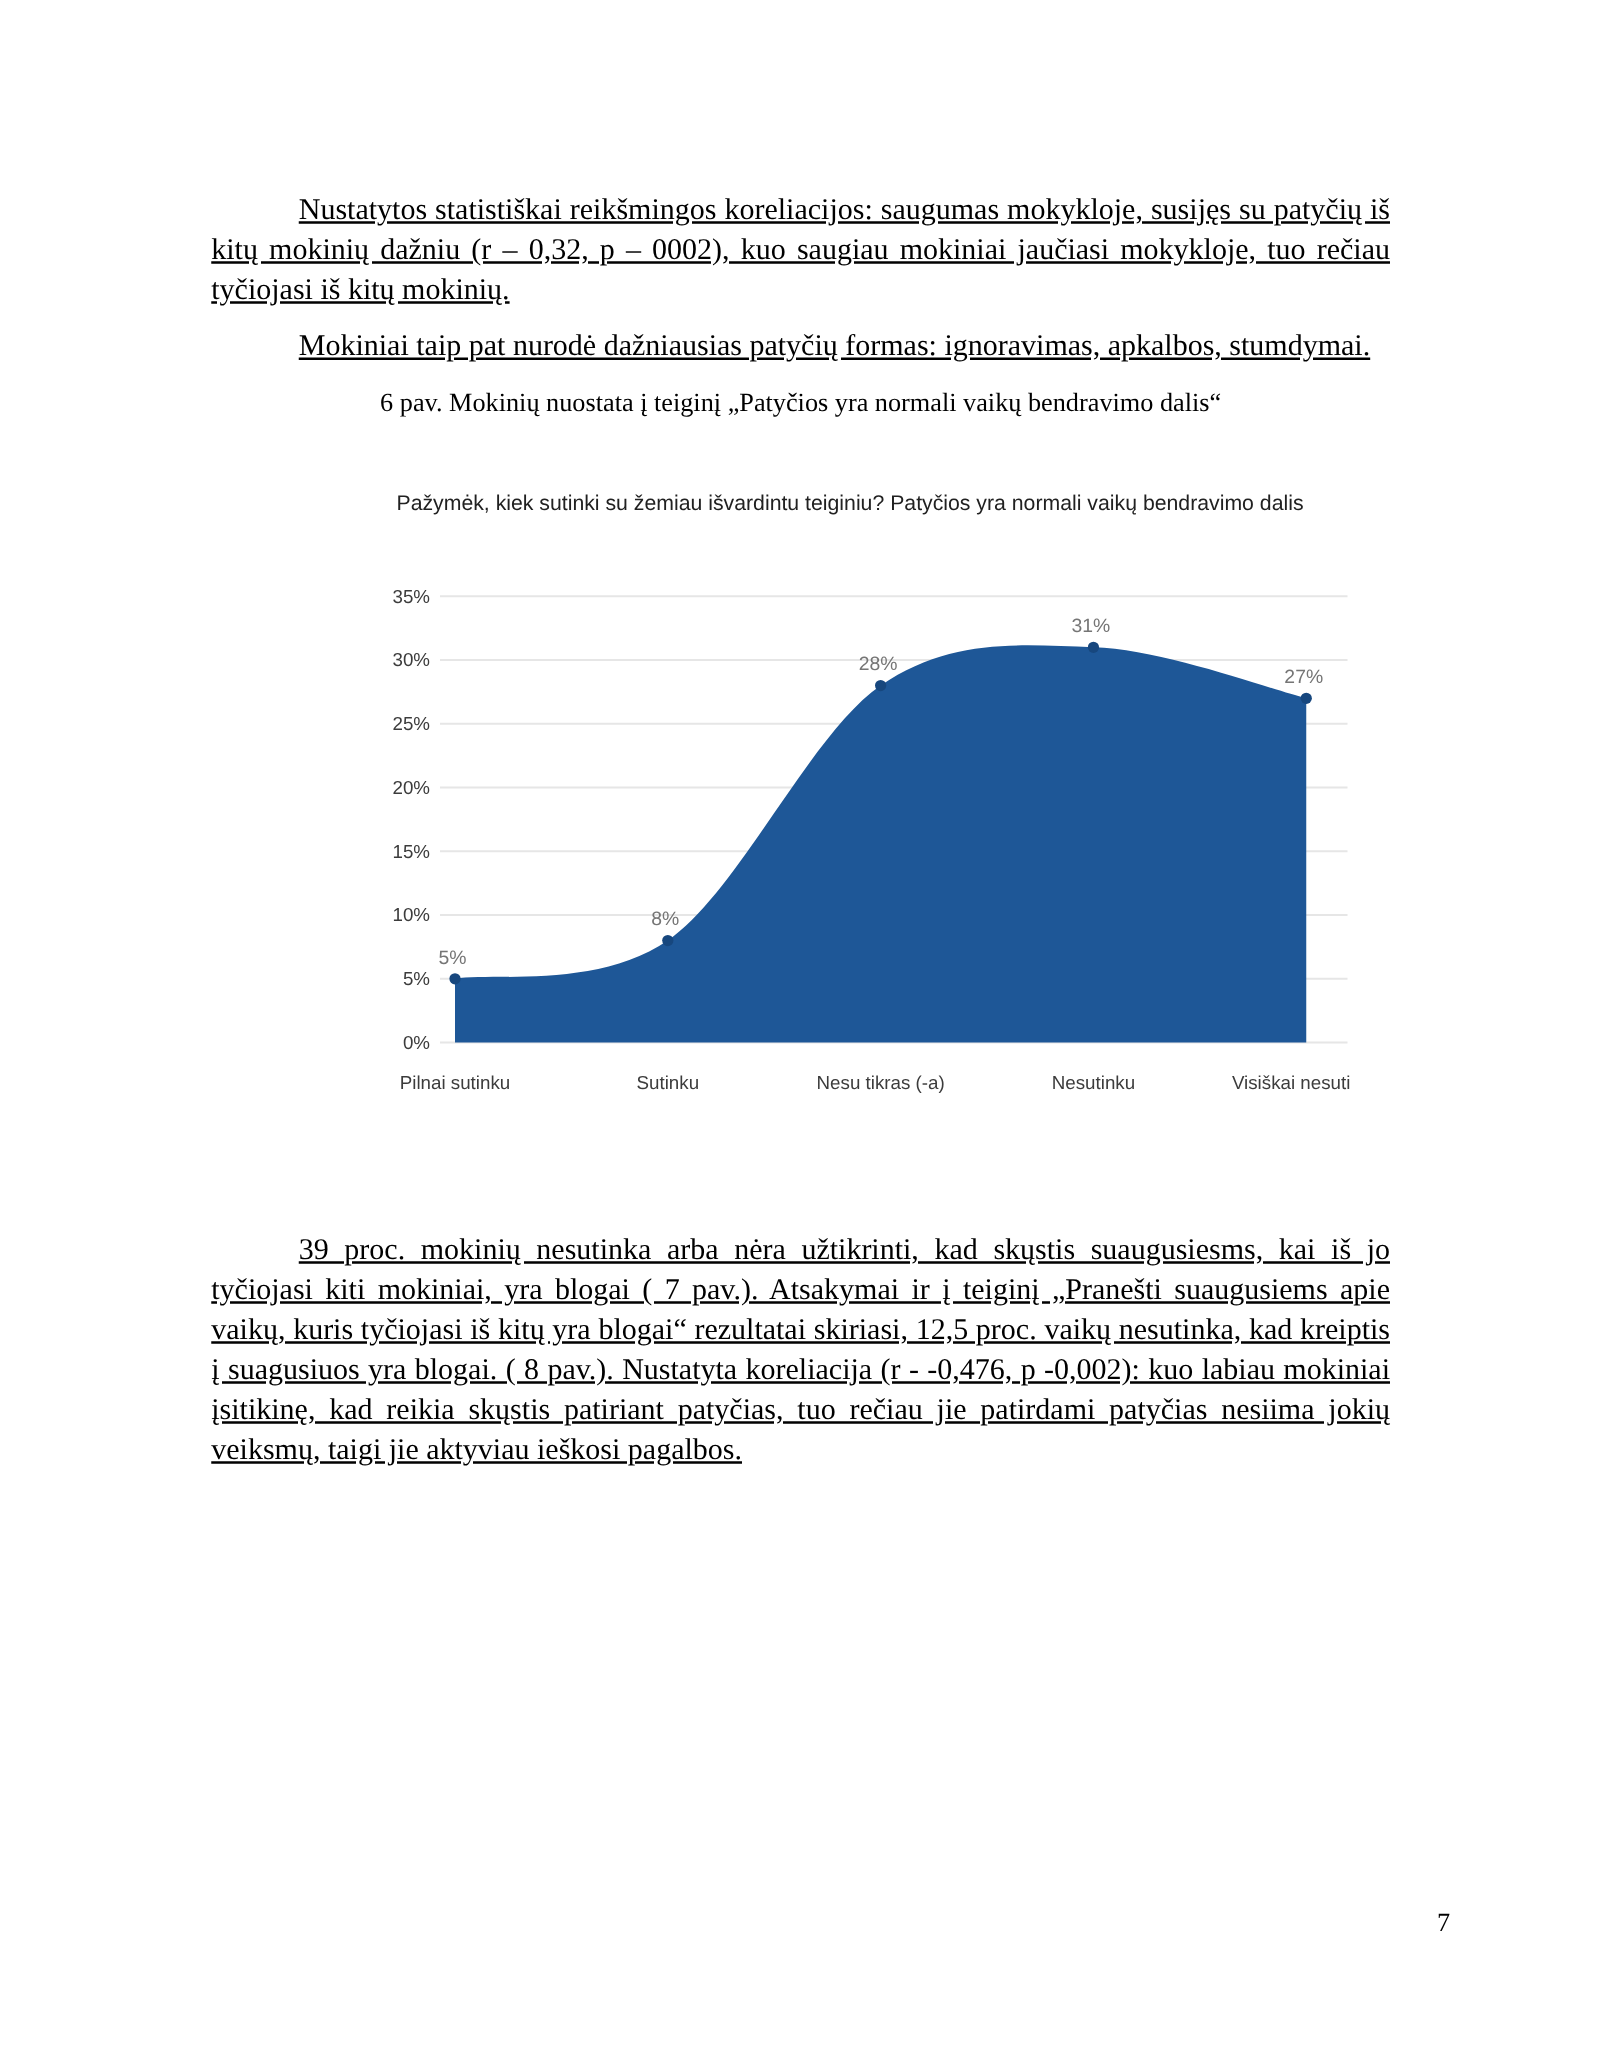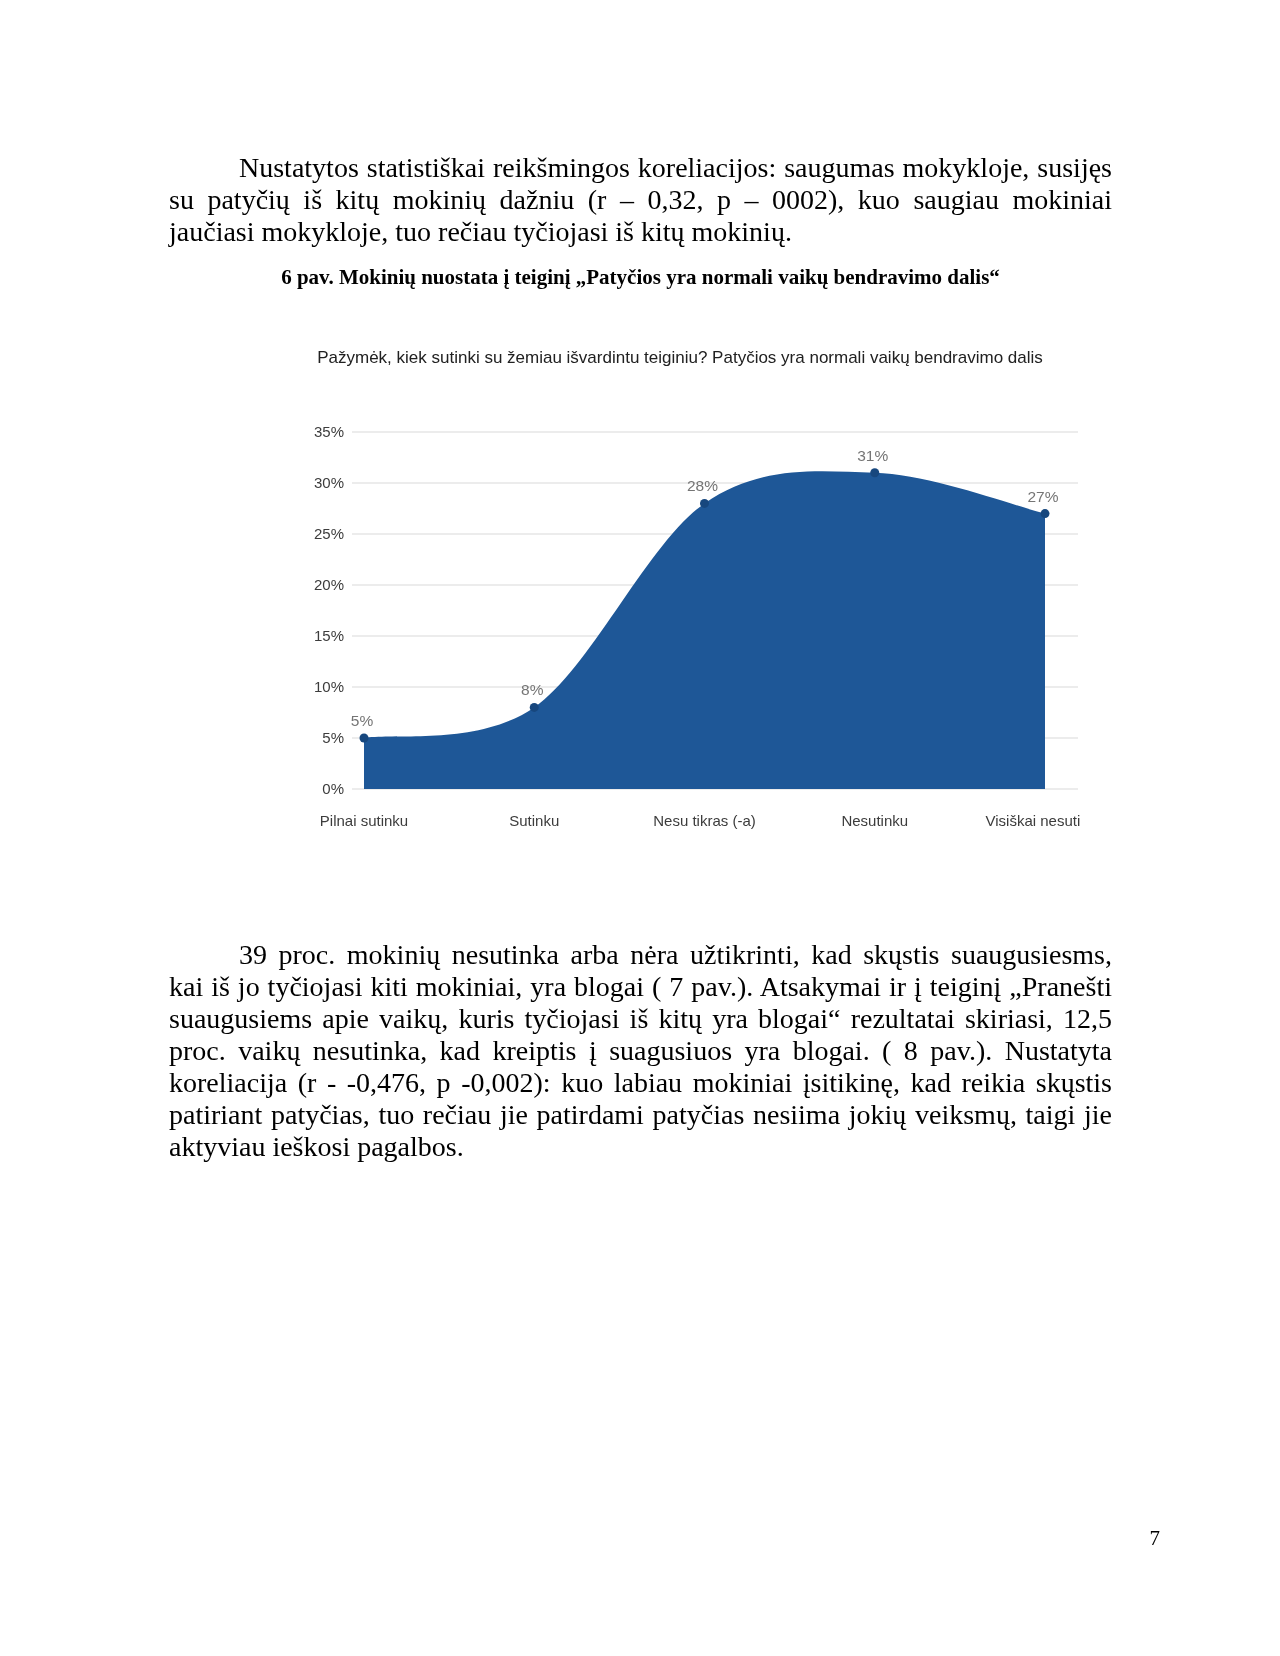--- a/index.html
+++ b/index.html
@@ -12,30 +12,31 @@
     color: #000000;
     overflow: hidden;
   }
   .content {
     position: absolute;
     left: 169px;
     top: 152px;
     width: 943px;
   }
   p.body-text {
-    font-size: 28px;
+    font-size: 24px;
     line-height: 32px;
     text-align: justify;
     text-indent: 70px;
     margin: 0 0 13px 0;
+    text-decoration: underline;
   }
   .figure-caption {
     font-size: 21px;
     line-height: 32px;
-    font-weight: bold;
+    font-weight: normal;
     text-align: center;
     margin: 10px 0 0 0;
   }
   .chart-block {
     width: 800px;
     height: 500px;
     margin: 46px 0 0 111px;
   }
   #chart-svg { display: block; }
   #chart-svg text { font-family: "Liberation Sans", sans-serif; }
@@ -47,20 +48,21 @@
     font-size: 21px;
     line-height: 32px;
   }
 </style>
 </head>
 <body>
 
 <div class="page">
   <div class="content">
     <p class="body-text">Nustatytos statistiškai reikšmingos koreliacijos: saugumas mokykloje, susijęs su patyčių iš kitų mokinių dažniu (r – 0,32, p – 0002), kuo saugiau mokiniai jaučiasi mokykloje, tuo rečiau tyčiojasi iš kitų mokinių.</p>
+    <p class="body-text">Mokiniai taip pat nurodė dažniausias patyčių formas: ignoravimas, apkalbos, stumdymai.</p>
     <p class="figure-caption">6 pav. Mokinių nuostata į teiginį „Patyčios yra normali vaikų bendravimo dalis“</p>
 
     <div class="chart-block">
       <svg id="chart-svg" width="800" height="500" viewBox="0 0 800 500">
           <line x1="72" y1="450" x2="798" y2="450" stroke="#E6E6E6" stroke-width="1.5"></line>
           <text x="64" y="455" text-anchor="end" font-size="15" fill="#3C3C3C">0%</text>
           <line x1="72" y1="399" x2="798" y2="399" stroke="#E6E6E6" stroke-width="1.5"></line>
           <text x="64" y="404" text-anchor="end" font-size="15" fill="#3C3C3C">5%</text>
           <line x1="72" y1="348" x2="798" y2="348" stroke="#E6E6E6" stroke-width="1.5"></line>
           <text x="64" y="353" text-anchor="end" font-size="15" fill="#3C3C3C">10%</text>

